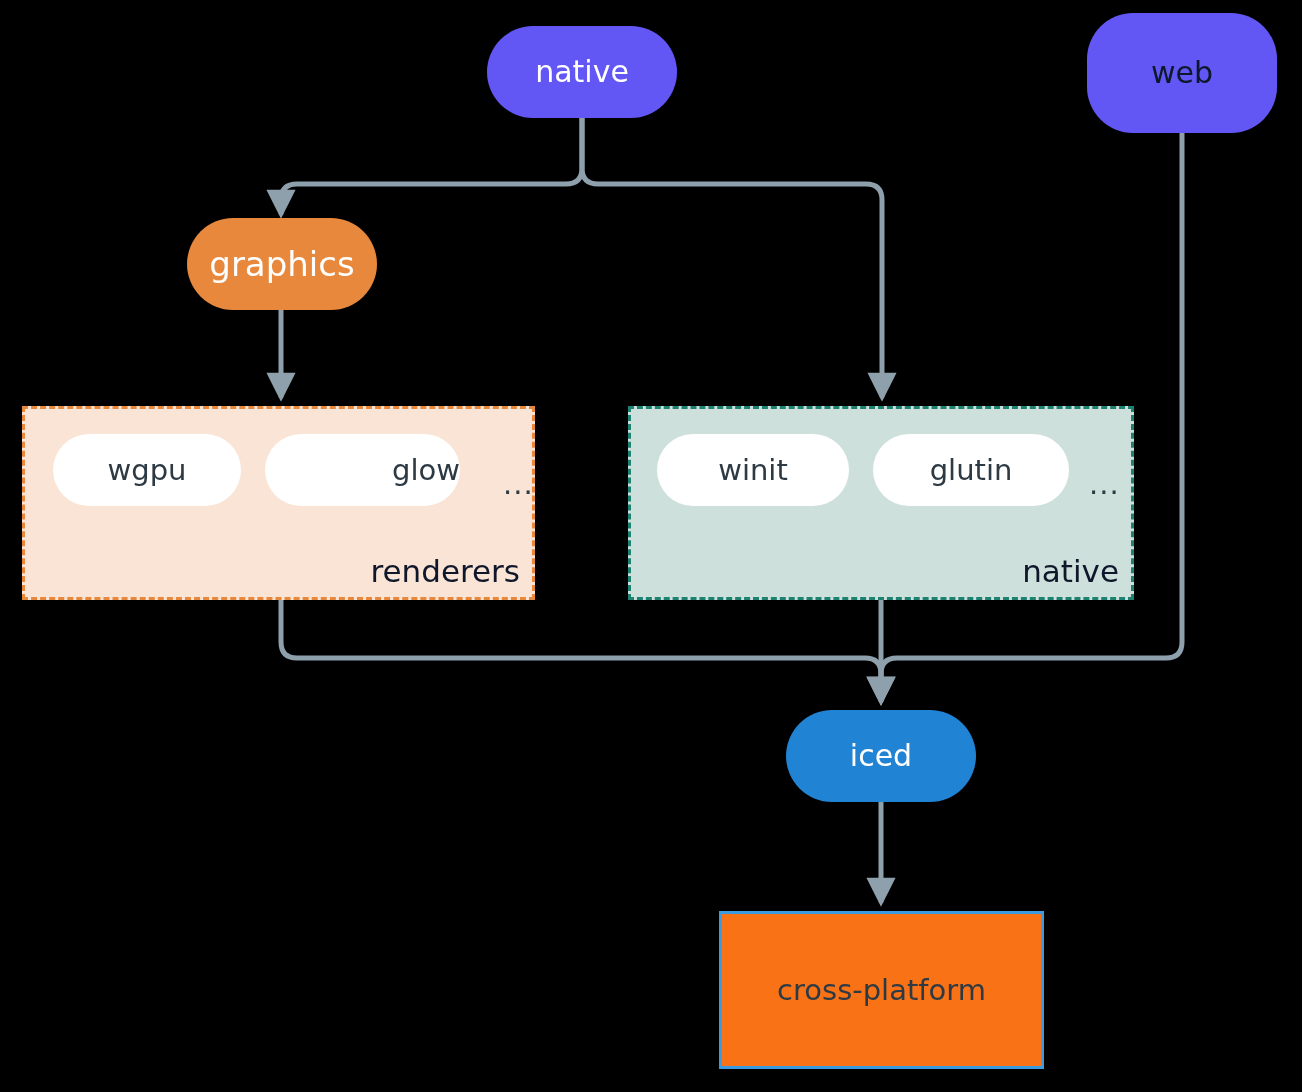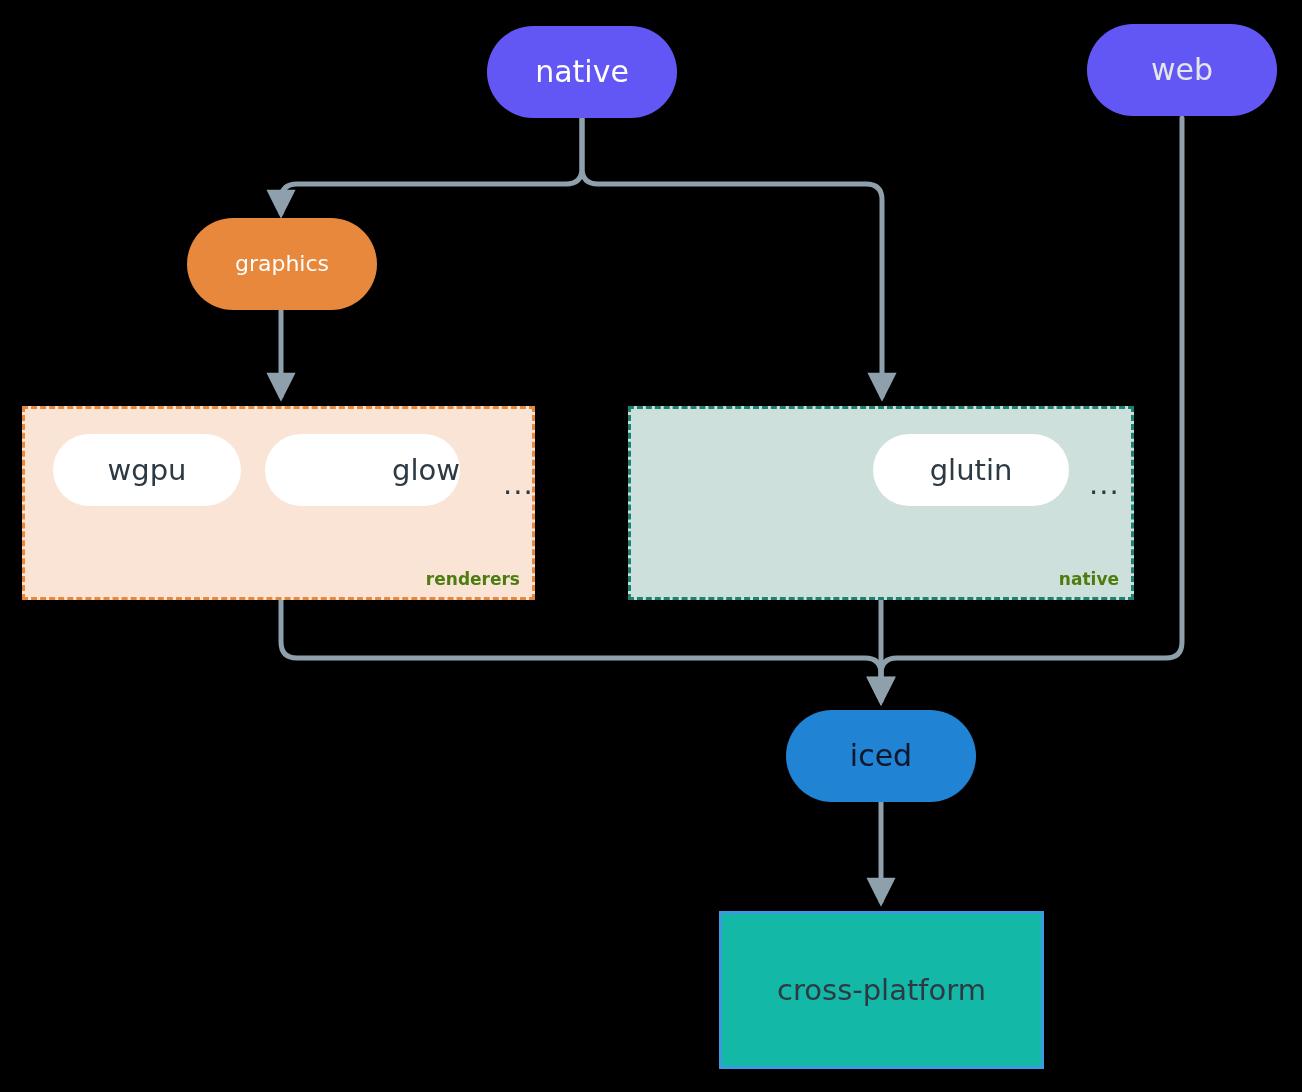--- a/index.html
+++ b/index.html
@@ -38,55 +38,55 @@
     top: 26px;
     width: 190px;
     height: 92px;
     border-radius: 46px;
     background: #6257F5;
     color: #FFFFFF;
     font-size: 30px;
   }
   .pill-web {
     left: 1087px;
-    top: 24px;
-    width: 190px;
-    height: 92px;
+    top: 13px;
+    width: 190px;
+    height: 120px;
     border-radius: 46px;
     background: #6257F5;
-    color: #e5e5e5;
+    color: #0f172a;
     font-size: 30px;
   }
   .pill-graphics {
     left: 187px;
     top: 218px;
     width: 190px;
     height: 92px;
     border-radius: 46px;
     background: #E8883C;
     color: #FFFFFF;
-    font-size: 22px;
+    font-size: 34px;
   }
   .pill-iced {
     left: 786px;
     top: 710px;
     width: 190px;
     height: 92px;
     border-radius: 46px;
     background: #2083D3;
-    color: #0f172a;
+    color: #ffffff;
     font-size: 30px;
   }
   
   .rect-app {
     left: 719px;
     top: 911px;
     width: 325px;
     height: 158px;
-    background: #14b8a6;
+    background: #f97316;
     border: 3px solid #3C9BE0;
     color: #2E3A43;
     font-size: 29px;
     flex-direction: row;
   }
   .rect-app .line { display: block; }
   
   .group {
     position: absolute;
     box-sizing: border-box;
@@ -104,23 +104,22 @@
     top: 406px;
     width: 506px;
     height: 194px;
     background: #CEE0DC;
     border: 3px dashed #1D8272;
   }
   .group-label {
     position: absolute;
     right: 12px;
     bottom: 8px;
-    font-size: 17px;
-    color: #4d7c0f;
-    font-weight: bold;
+    font-size: 31px;
+    color: #0f172a;
   }
   
   .inner-pill {
     position: absolute;
     display: flex;
     align-items: center;
     justify-content: center;
     background: #FFFFFF;
     color: #2E3A43;
     font-size: 29px;
@@ -185,20 +184,23 @@
       <span>wgpu</span>
     </div>
     <div class="inner-pill pill-glow">
       <span>glow</span>
     </div>
     <div class="ellipsis ell-renderers">...</div>
     <div class="group-label">renderers</div>
   </div>
 
   <div class="group group-shells">
+    <div class="inner-pill pill-winit">
+      <span>winit</span>
+    </div>
     <div class="inner-pill pill-glutin">
       <span>glutin</span>
     </div>
     <div class="ellipsis ell-shells">...</div>
     <div class="group-label">native</div>
   </div>
 
   <div class="node pill-iced">
     <span>iced</span>
   </div>

